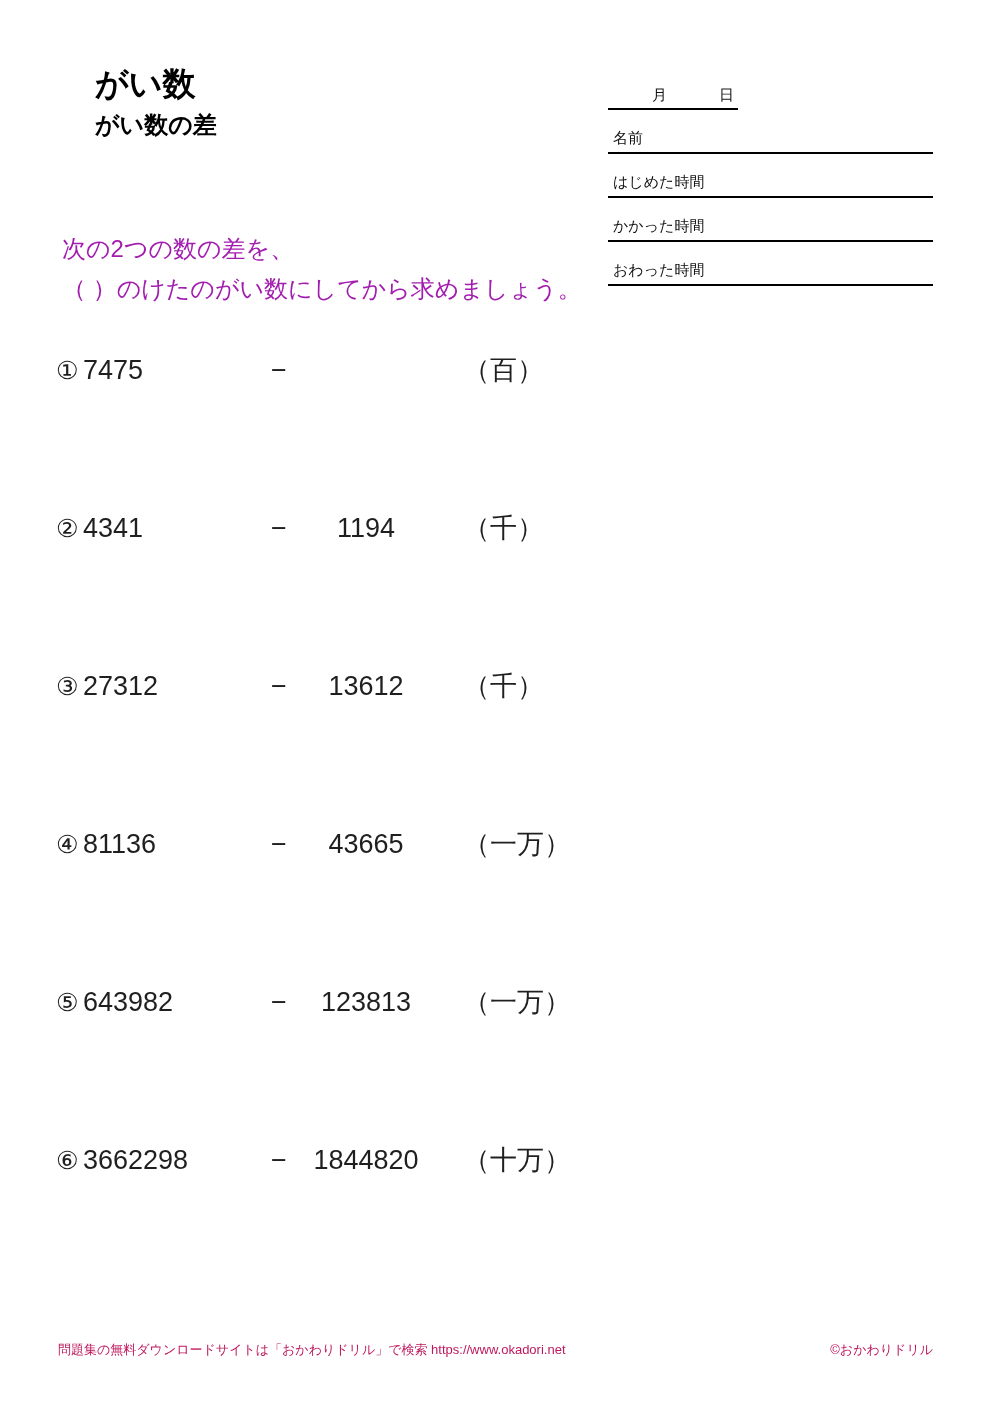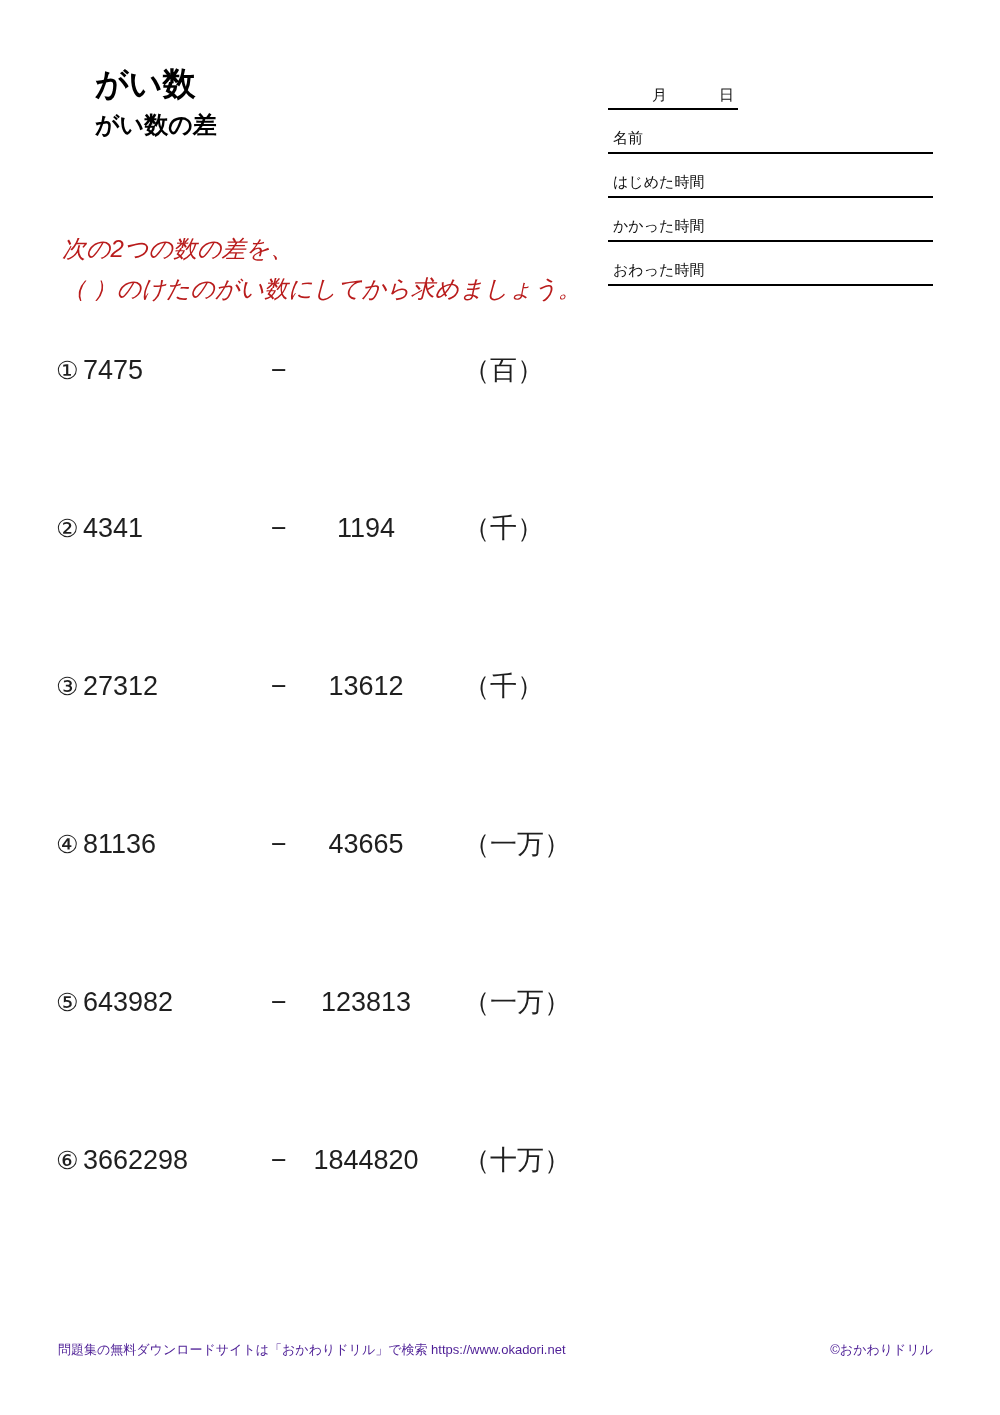--- a/index.html
+++ b/index.html
@@ -87,22 +87,21 @@
     height: 100%;
   }
 
   
   .instructions {
     position: absolute;
     left: 62px;
     top: 229px;
     font-size: 24px;
     line-height: 40px;
-    color: #b91c1c;
-    font-style: italic;
+    color: #a21caf;
   }
   .instructions p { margin: 0; }
 
   
   .problems {
     position: absolute;
     left: 0;
     top: 0;
     width: 1000px;
     height: 1300px;
@@ -154,21 +153,21 @@
 
   
   .footer {
     position: absolute;
     left: 58px;
     right: 67px;
     top: 1341px;
     display: flex;
     justify-content: space-between;
     font-size: 13px;
-    color: #4c1d95;
+    color: #be185d;
   }
 </style>
 </head>
 <body>
 
 <div class="page">
 
   <div class="title-block">
     <h1>がい数</h1>
     <h2>がい数の差</h2>

